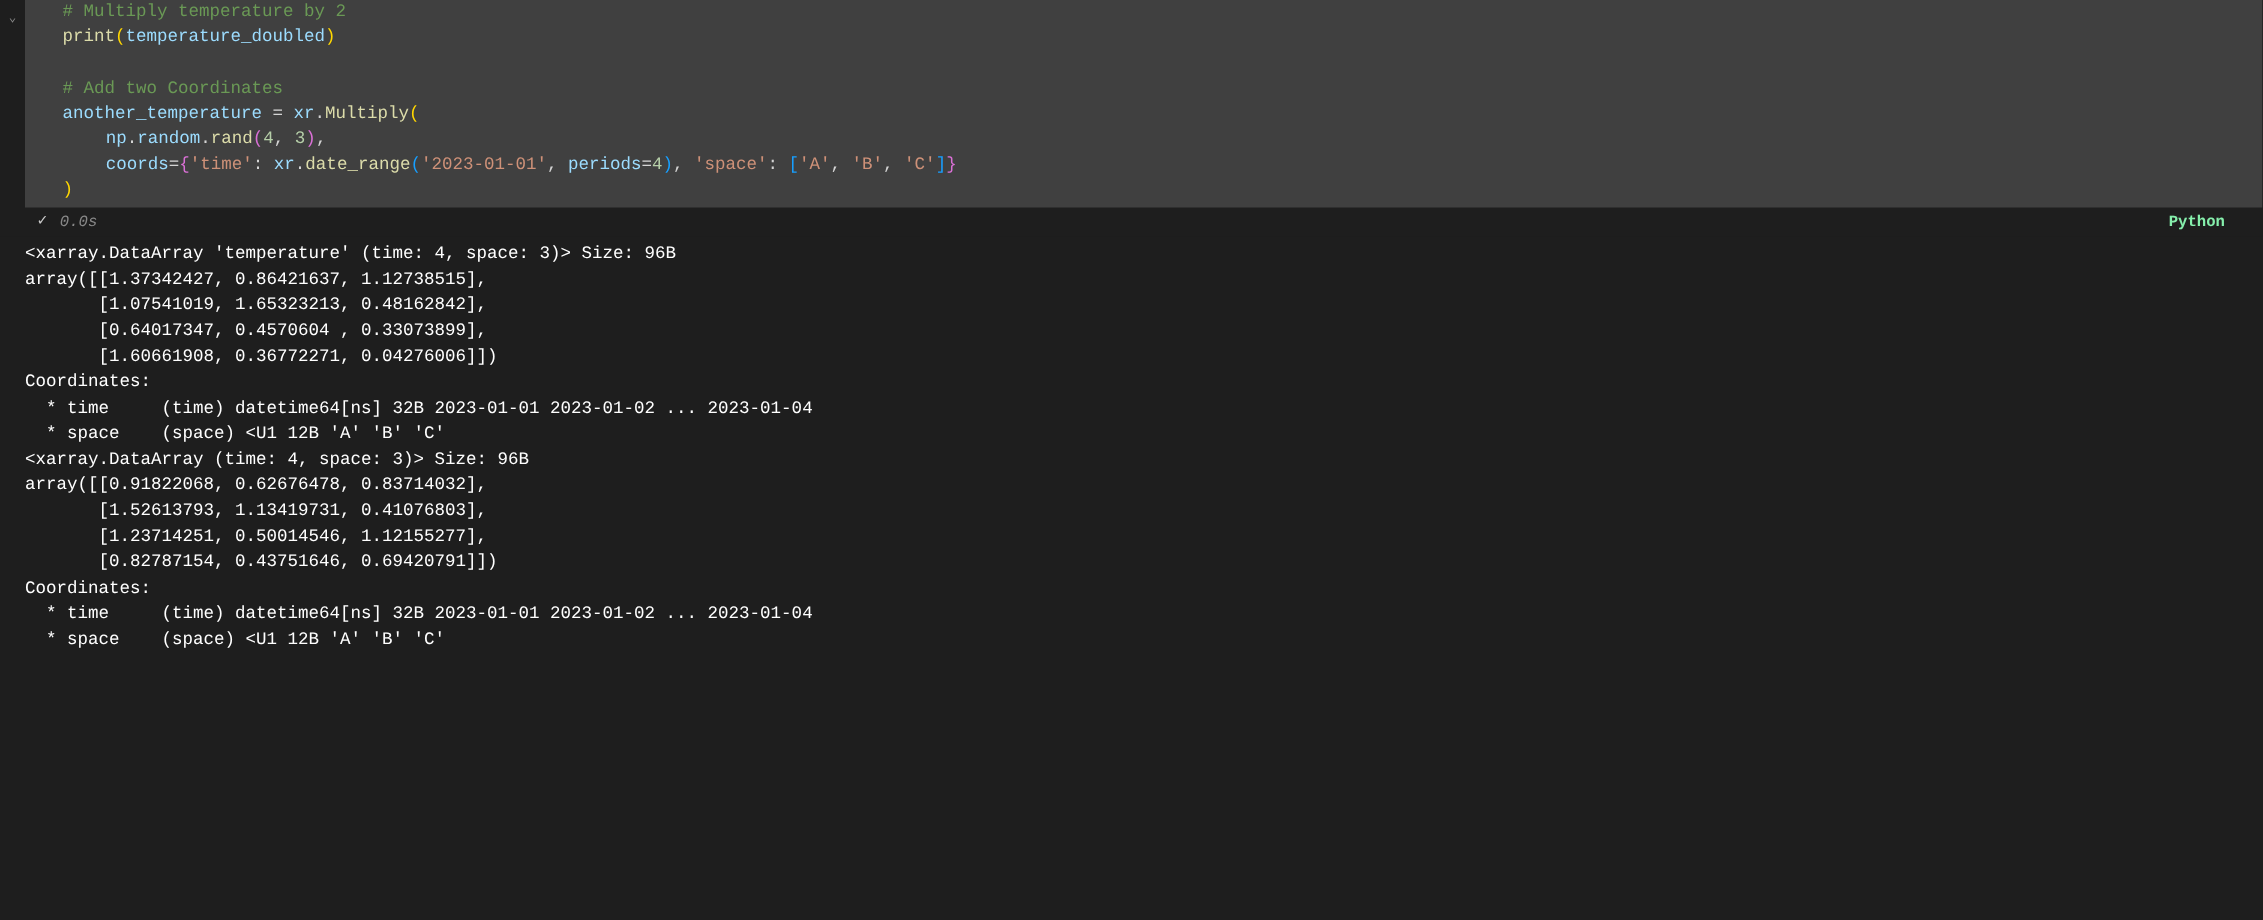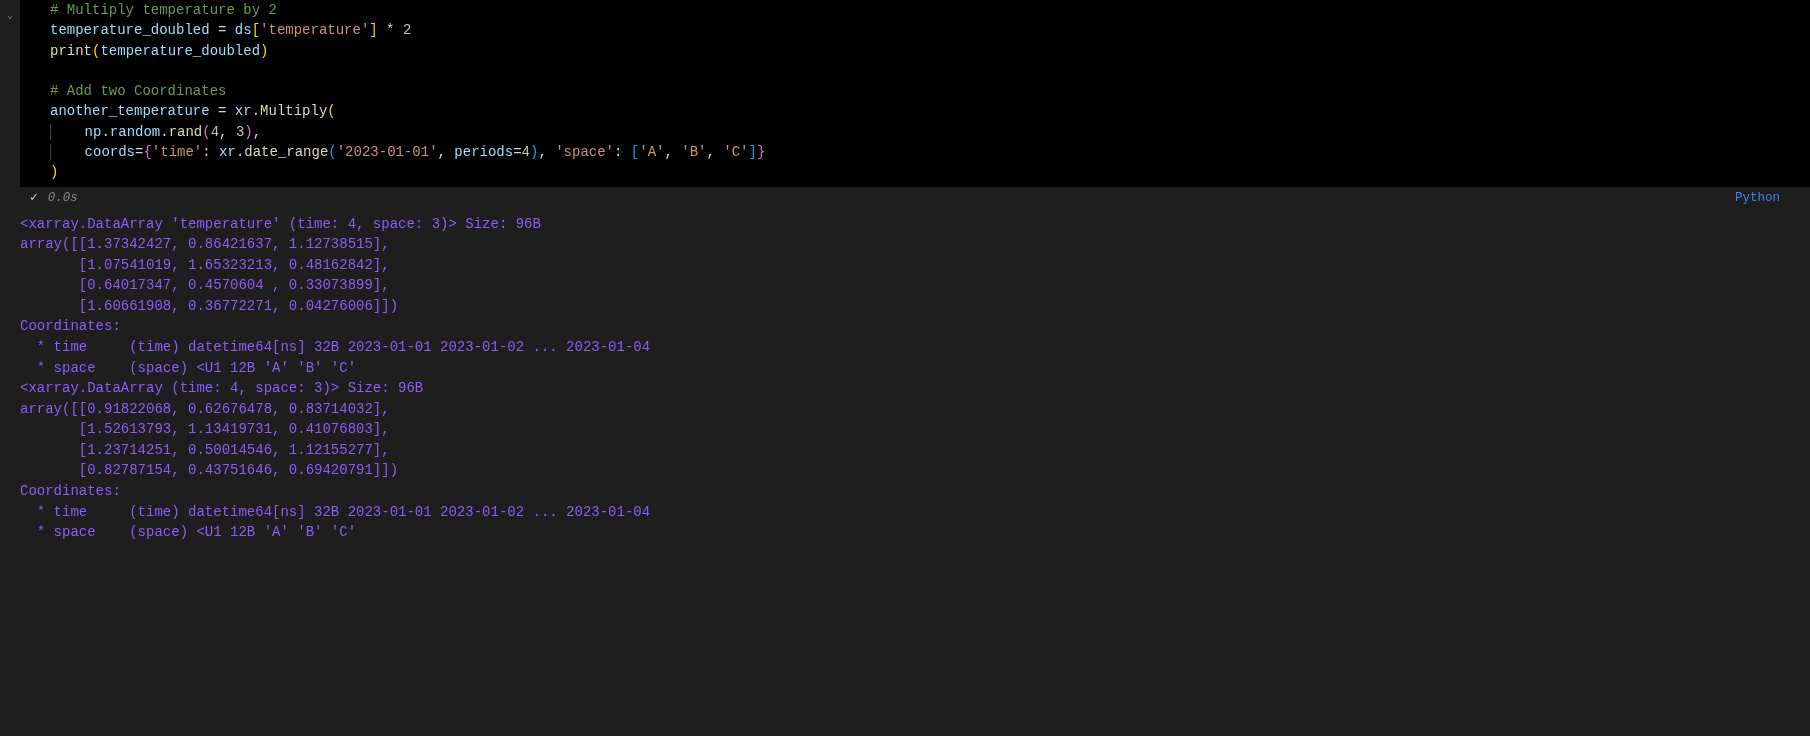--- a/index.html
+++ b/index.html
@@ -22,21 +22,21 @@
     padding-top: 4px;
     text-align: center;
   }
   .chevron {
     color: #888;
     font-size: 10px;
     cursor: pointer;
   }
   .code-area {
     flex: 1;
-    background: #000000;
+    background: #404040;
     padding: 0 0 4px 0;
   }
   .code-line {
     white-space: pre;
     padding: 0 30px;
   }
   .comment { color: #6a9955; }
   .ident   { color: #9cdcfe; }
   .op      { color: #d4d4d4; }
   .num     { color: #b5cea8; }
@@ -55,40 +55,39 @@
     font-size: 12.5px;
     background: #1e1e1e;
   }
   .status-bar .check {
     color: #ccc;
     margin-right: 10px;
     font-size: 13px;
   }
   .status-bar .time { color: #888; font-style: italic; }
   .status-bar .spacer { flex: 1; }
-  .status-bar .lang { color: #3b82f6; margin-right: 20px;}
+  .status-bar .lang { color: #86efac; margin-right: 20px; font-weight: bold;}
 
   .output {
     padding: 4px 20px 4px 20px;
-    color: #8b5cf6;
+    color: #ffffff;
     white-space: pre;
     font-size: 14px;
     line-height: 1.47;
   }
 </style>
 </head>
 <body>
 
 <div class="cell">
   <div class="gutter">
     <span class="chevron">⌄</span>
   </div>
   <div class="code-area">
     <div class="code-line"><span class="comment"># Multiply temperature by 2</span></div>
-    <div class="code-line"><span class="ident">temperature_doubled</span><span class="eq"> = </span><span class="ident">ds</span><span class="brace-y">[</span><span class="str">'temperature'</span><span class="brace-y">]</span><span class="op"> * </span><span class="num">2</span></div>
     <div class="code-line"><span class="call">print</span><span class="brace-y">(</span><span class="ident">temperature_doubled</span><span class="brace-y">)</span></div>
     <div class="code-line">&nbsp;</div>
     <div class="code-line"><span class="comment"># Add two Coordinates</span></div>
     <div class="code-line"><span class="ident">another_temperature</span><span class="eq"> = </span><span class="ident">xr</span><span class="op">.</span><span class="call">Multiply</span><span class="brace-y">(</span></div>
     <div class="code-line"><span style="border-left:1px solid #404040;">    </span><span class="ident">np</span><span class="op">.</span><span class="ident">random</span><span class="op">.</span><span class="call">rand</span><span class="brace-p">(</span><span class="num">4</span><span class="op">, </span><span class="num">3</span><span class="brace-p">)</span><span class="op">,</span></div>
     <div class="code-line"><span style="border-left:1px solid #404040;">    </span><span class="ident">coords</span><span class="op">=</span><span class="brace-p">{</span><span class="str">'time'</span><span class="op">: </span><span class="ident">xr</span><span class="op">.</span><span class="call">date_range</span><span class="brace-b">(</span><span class="str">'2023-01-01'</span><span class="op">, </span><span class="ident">periods</span><span class="op">=</span><span class="num">4</span><span class="brace-b">)</span><span class="op">, </span><span class="str">'space'</span><span class="op">: </span><span class="brace-b">[</span><span class="str">'A'</span><span class="op">, </span><span class="str">'B'</span><span class="op">, </span><span class="str">'C'</span><span class="brace-b">]</span><span class="brace-p">}</span></div>
     <div class="code-line"><span class="brace-y">)</span></div>
   </div>
 </div>
 

